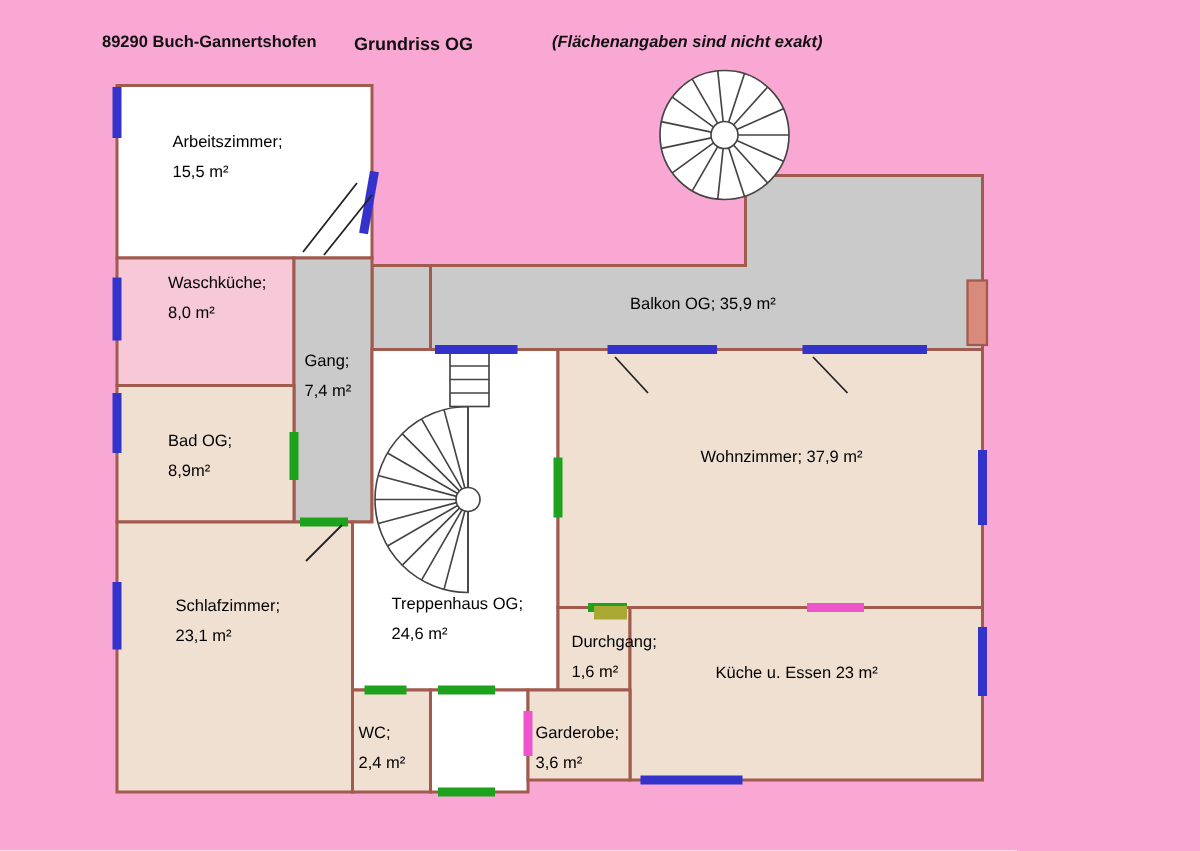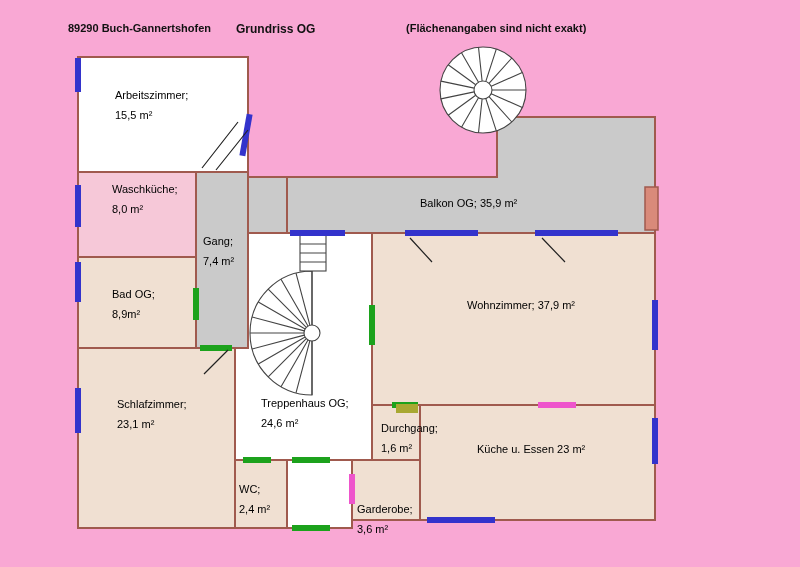--- a/index.html
+++ b/index.html
@@ -4,21 +4,21 @@
 <style>
   html,body{margin:0;padding:0;background:#ffffff;}
   .stage{
     position:relative;width:800px;height:567px;background:#f9a8d4;
     font-family:"Liberation Sans", sans-serif;overflow:hidden;color:var(--ink,#000);
   }
   .stage svg{position:absolute;left:0;top:0;}
   .hdr span{position:absolute;top:22px;font-weight:bold;font-size:11px;color:#111;white-space:nowrap;}
   .hdr .addr{left:68px;}
   .hdr .title{left:236px;font-size:12px;}
-  .hdr .note{left:368px;margin-left:38px;}
+  .hdr .note{left:368px;font-style:italic;}
   .rlabel{
     position:absolute;font-size:11px;line-height:1.8;color:var(--ink,#000);
     white-space:pre-line;pointer-events:none;
   }
   
   .sh{stroke:var(--wall,#a05a4e);stroke-width:2;}
   .f-room{fill:var(--room,#f0e0d2);}
   .f-white{fill:var(--white,#ffffff);}
   .f-pink{fill:var(--pink,#f6c8d8);}
   .f-gray{fill:var(--gray,#cacaca);}
@@ -119,16 +119,16 @@
 23,1 m²</div>
   <div class="rlabel" style="left:420px;top:194px">Balkon OG; 35,9 m²</div>
   <div class="rlabel" style="left:467px;top:296px">Wohnzimmer; 37,9 m²</div>
   <div class="rlabel" style="left:261px;top:394px">Treppenhaus OG;
 24,6 m²</div>
   <div class="rlabel" style="left:381px;top:419px">Durchgang;
 1,6 m²</div>
   <div class="rlabel" style="left:477px;top:440px">Küche u. Essen 23 m²</div>
   <div class="rlabel" style="left:239px;top:480px">WC;
 2,4 m²</div>
-  <div class="rlabel" style="left:357px;top:500px">Garderobe;
+  <div class="rlabel" style="left:357px;top:480px">Garderobe;
 3,6 m²</div>
 
 </div>
 
 </body></html>

